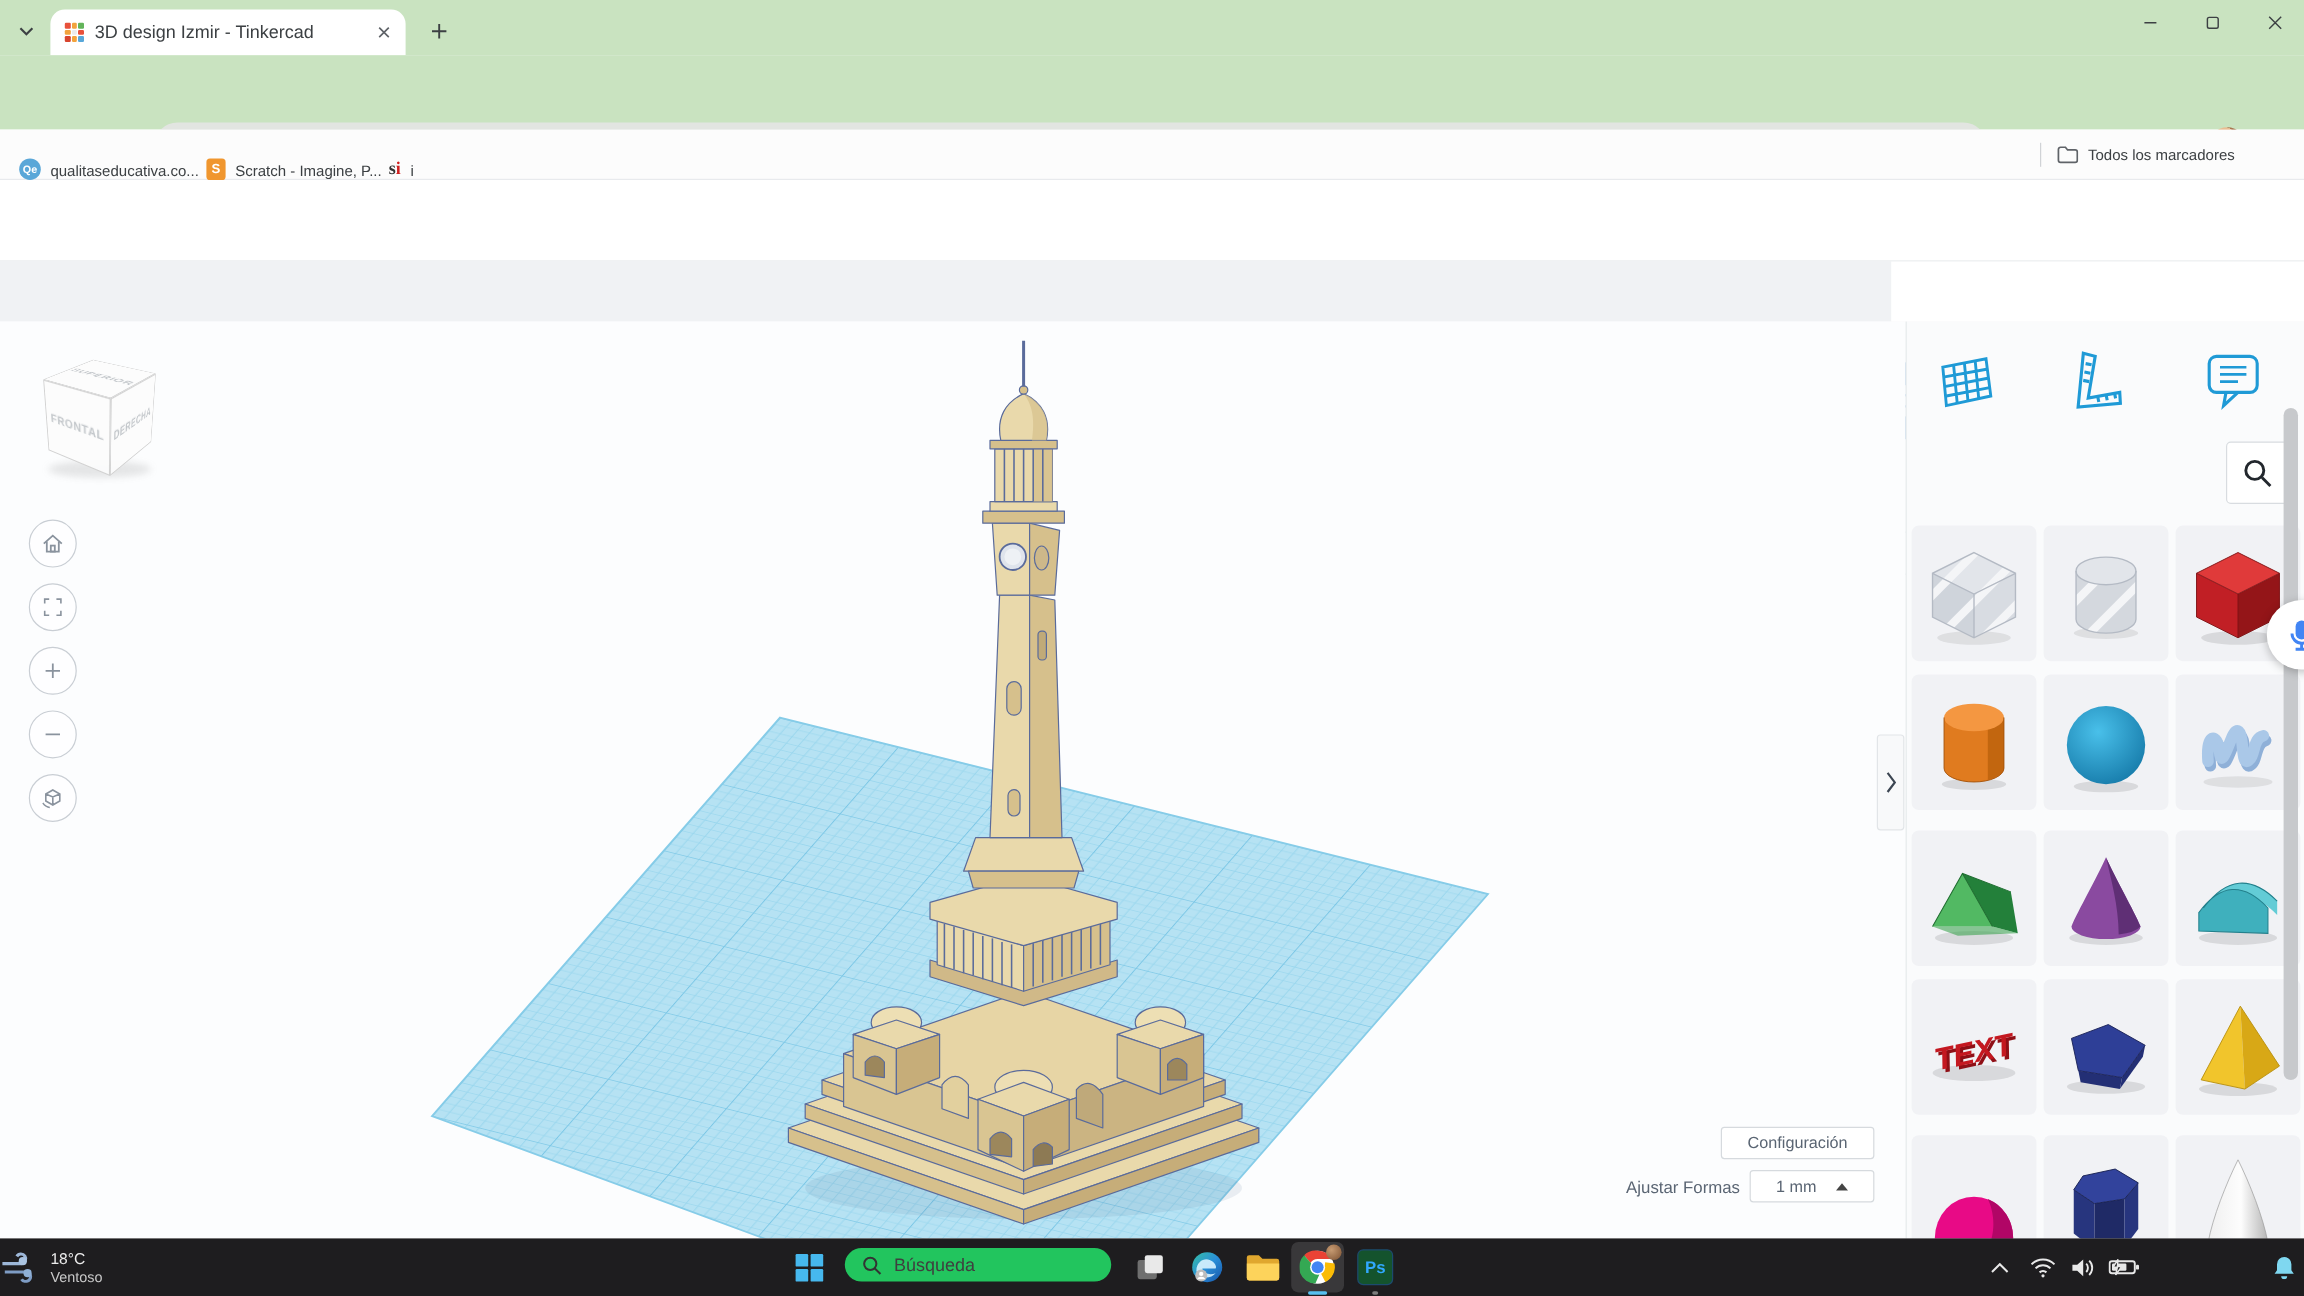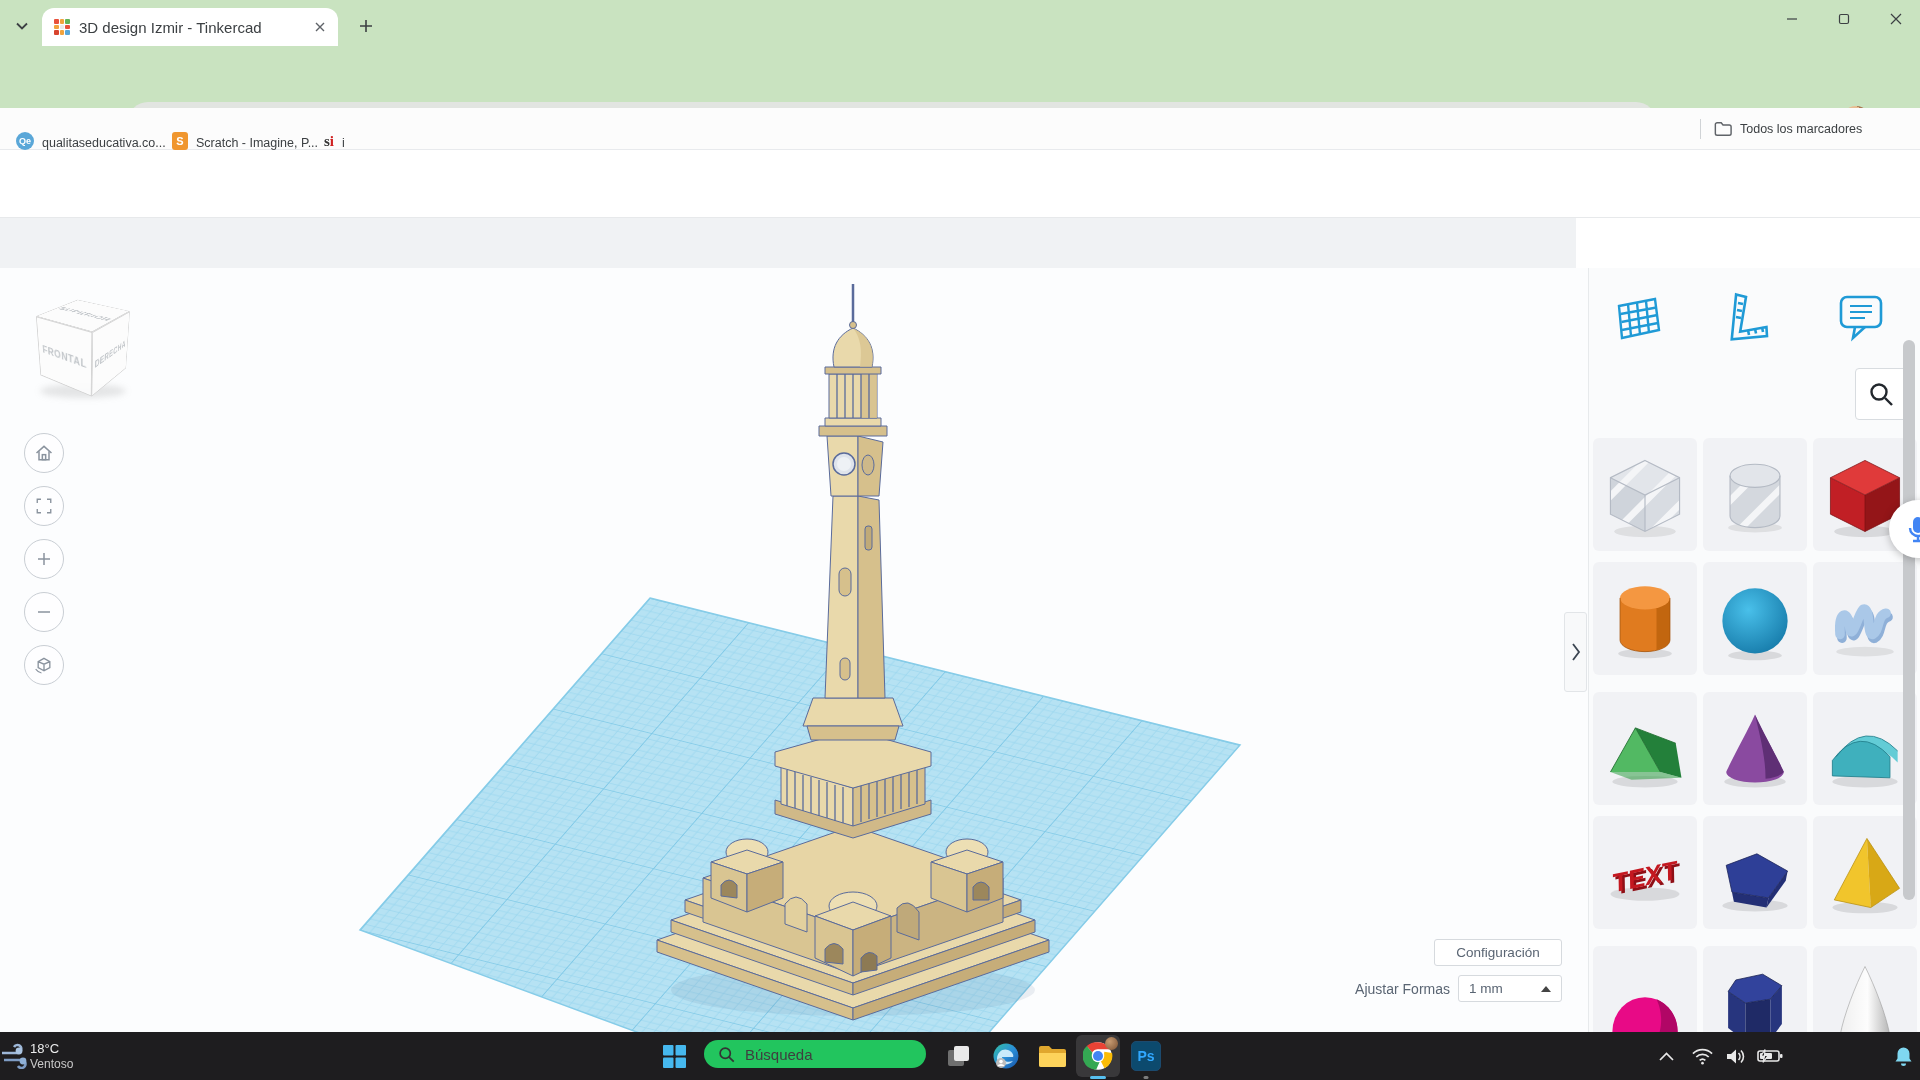--- a/index.html
+++ b/index.html
@@ -73,21 +73,21 @@
     display:flex;align-items:center;justify-content:center;font-size:10.5px;font-weight:bold;color:#c2c6ca;letter-spacing:.5px}
   .vc-front{transform:translateZ(32px)}
   .vc-top{transform:rotateX(90deg) translateZ(32px)}
   .vc-right{transform:rotateY(90deg) translateZ(32px)}
   .vc-shadow{position:absolute;left:10px;top:96px;width:86px;height:14px;background:rgba(120,120,120,.18);
     border-radius:50%;filter:blur(3px)}
   .cfg-btn{left:1434px;top:671px;width:128px;height:27px;background:#fff;border:1px solid #d6dade;border-radius:3px;
     font-size:13.5px;color:#5a6573;display:flex;align-items:center;justify-content:center;cursor:pointer}
   .snap-label{left:1340px;top:713px;width:110px;font-size:14px;color:#5a6573;text-align:right}
   .snap-dd{left:1458px;top:707px;width:104px;height:27px;background:#fff;border:1px solid #d6dade;border-radius:3px;
-    font-size:13.5px;color:#5a6573;display:flex;align-items:center;cursor:pointer;padding:0 10px}
+    font-size:13.5px;color:#5a6573;display:flex;align-items:center;cursor:pointer;padding:0 21px}
   .snap-dd .tri{margin-left:auto;width:0;height:0;border-left:5px solid transparent;border-right:5px solid transparent;
     border-bottom:6px solid #444}
   .collapse-handle{left:1564px;top:344px;width:23px;height:80px;background:#f8f9fa;border:1px solid #e2e5e8;border-radius:3px;
     display:flex;align-items:center;justify-content:center;cursor:pointer;color:#3c4652}
 
   
   .panel{left:1588px;top:268px;width:332px;height:764px;background:#fafbfc;border-left:1px solid #e7eaec;overflow:hidden}
   .p-icon{top:16px;width:96px;height:64px;display:flex;align-items:center;justify-content:center;cursor:pointer}
   .p-dd{left:14px;top:100px;width:244px;height:52px;background:#fff;border:1px solid #d8dce0;border-radius:4px;
     display:flex;align-items:center;padding:0 14px 0 16px;cursor:pointer}
@@ -101,31 +101,31 @@
   .tile{position:absolute;width:104px;height:113px;background:#f1f2f5;border-radius:6px;cursor:pointer;
     display:flex;align-items:center;justify-content:center}
   .tile svg{width:96px;height:96px}
   .p-scroll{left:314px;top:72px;width:12px;height:560px;background:#c7c9cc;border-radius:6px;cursor:pointer}
   .mic-fab{left:300px;top:232px;width:58px;height:58px;border-radius:50%;background:#fff;
     box-shadow:0 2px 8px rgba(0,0,0,.25);display:flex;align-items:center;justify-content:center;cursor:pointer}
 
   
   .taskbar{left:0;top:1032px;width:1920px;height:48px;background:#1e1d1f}
   .weather{left:14px;top:0;height:48px;display:flex;align-items:center;cursor:pointer}
-  .weather-texts{margin-left:0;display:flex;flex-direction:column;justify-content:center}
+  .weather-texts{margin-left:12px;display:flex;flex-direction:column;justify-content:center}
   .w-temp{font-size:13px;color:#ececec;line-height:16px}
   .w-cond{font-size:12px;color:#c9c9c9;line-height:15px}
   .tb-cell{top:3px;width:44px;height:42px;border-radius:6px;display:flex;align-items:center;justify-content:center;cursor:pointer}
   .search-pill{left:704px;top:8px;width:222px;height:28px;border-radius:17px;background:#22c55e;
     display:flex;align-items:center;padding:0 14px;cursor:text}
   .search-pill span{font-size:15px;color:#3f3f3f;margin-left:10px}
   .chrome-cell{background:#39383a}
   .run-underline{position:absolute;left:50%;transform:translateX(-50%);bottom:-2px;width:16px;height:3px;border-radius:2px;background:#57c0f0}
   .run-dot{position:absolute;left:50%;transform:translateX(-50%);bottom:-2px;width:5px;height:3px;border-radius:2px;background:#7d7d7d}
-  .ps-tile{width:30px;height:30px;border-radius:5px;background:#0c4a6e;border:1px solid #1c4a6e;
+  .ps-tile{width:30px;height:30px;border-radius:5px;background:#14532d;border:1px solid #1c4a6e;
     color:#31a8ff;font-weight:bold;font-size:14px;display:flex;align-items:center;justify-content:center}
   .chrome-badge{position:absolute;right:2px;top:2px;width:13px;height:13px;border-radius:50%;
     background:radial-gradient(circle at 35% 35%,#c79b72,#7c5132)}
   .tray-icon{top:0;height:48px;display:flex;align-items:center;justify-content:center;cursor:pointer}
 </style>
 </head>
 <body>
 
 <div class="screen">
 

